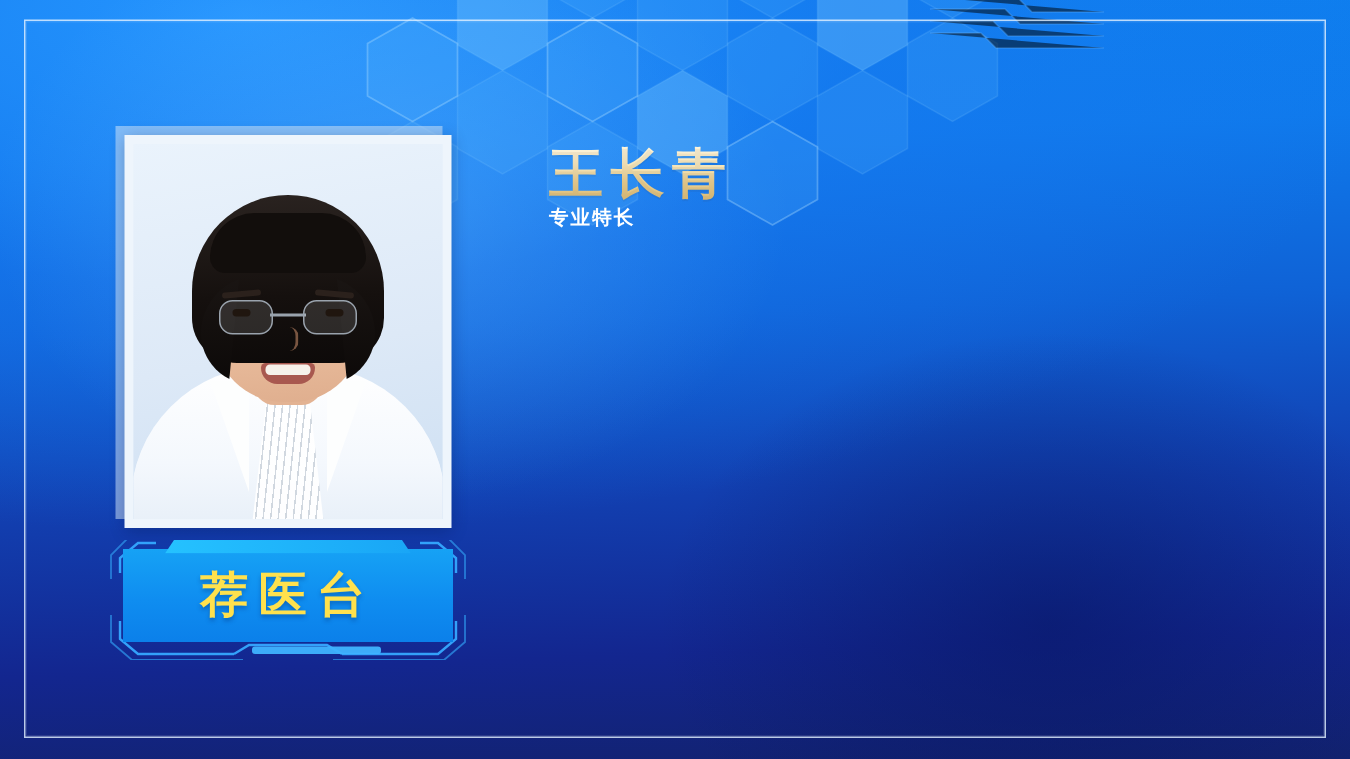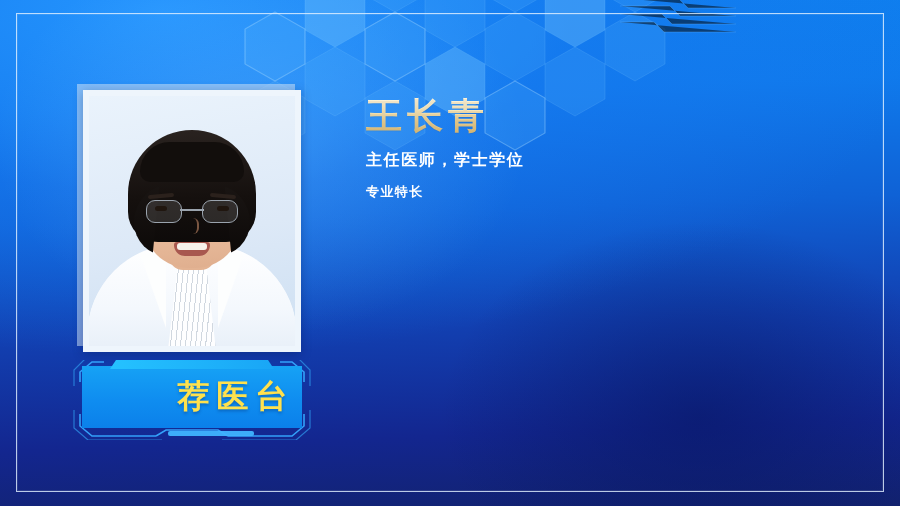--- a/index.html
+++ b/index.html
@@ -158,40 +158,39 @@
     clip-path:polygon(6px 0,158px 0,164px 9px,0 9px);
   }
   .plate-text{
     position:absolute;left:12px;top:6px;width:220px;height:62px;
     display:flex;align-items:center;justify-content:center;
     font-family:"Liberation Serif","DejaVu Serif",serif;
     font-weight:bold;font-size:32px;letter-spacing:7px;
     color:#ffe14d;
     text-shadow:0 2px 3px rgba(0,40,110,.35);
     z-index:3;
-    padding-left:44px;
   }
   .plate-svg{position:absolute;left:0;top:0;}
   .plate-underbar{
     position:absolute;left:98px;top:71px;width:86px;height:5px;
     background:#3fb3ff;border-radius:2px;opacity:.95;
   }
 
   
   .content{
     position:absolute;left:366px;top:96px;width:456px;
   }
   .doc-name{
     font-family:"Liberation Sans","DejaVu Sans",sans-serif;
     font-weight:bold;font-size:36px;letter-spacing:5px;line-height:1.12;
     background:linear-gradient(180deg,#fdf6e0 0%,#f6e7bd 34%,#e9cf92 62%,#d9b972 100%);
     -webkit-background-clip:text;background-clip:text;
     -webkit-text-fill-color:transparent;color:#eddaa5;
     text-shadow:0 1px 0 rgba(60,40,0,.06);
-    margin:0 0 14px 0;
+    margin:0 0 0 0;
   }
   .doc-title{
     font-family:"Liberation Sans","DejaVu Sans",sans-serif;
     font-weight:bold;font-size:16px;letter-spacing:1.6px;color:#ffffff;
     margin:0 0 12px 0;
   }
   .para{
     font-family:"Liberation Serif","DejaVu Serif",serif;
     font-weight:bold;font-size:14.6px;line-height:1.62;
     color:#ffffff;letter-spacing:.2px;
@@ -312,17 +311,16 @@
       </g>
     </svg>
     <div class="plate-bg"></div>
     <div class="plate-topbar"></div>
     <div class="plate-text">荐医台</div>
     <div class="plate-underbar"></div>
   </div>
 
   <div class="content">
     <h1 class="doc-name">王长青</h1>
-    <div class="doc-title">主任医师，学士学位</div>
     <div class="section-head">专业特长</div>
   </div>
 
 </div>
 
 </body></html>

